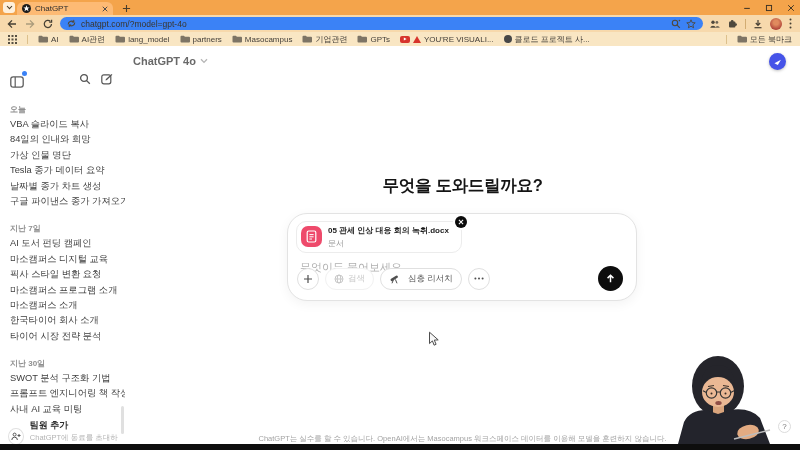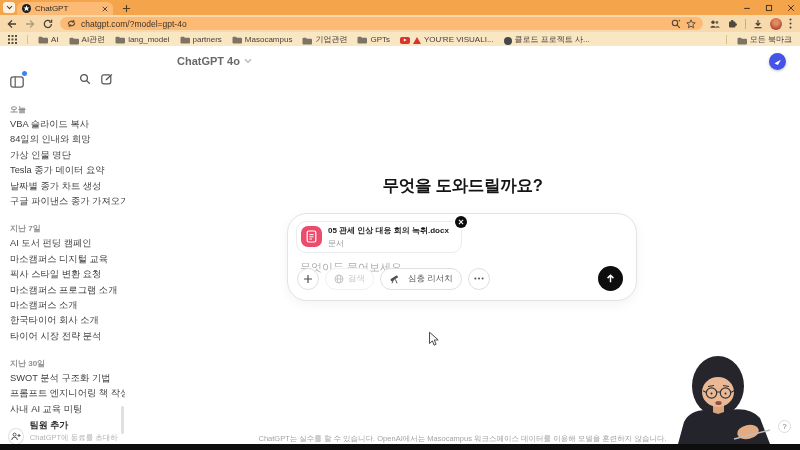--- a/index.html
+++ b/index.html
@@ -11,28 +11,28 @@
   .titlebar { position:absolute; left:0; top:0; width:800px; height:15px; background:#f4a44b; }
   .tabsearch { position:absolute; left:3px; top:2px; width:12px; height:11px; background:rgba(255,250,240,.88); border-radius:3px; display:flex; align-items:center; justify-content:center; }
   .tab { position:absolute; left:17px; top:2px; width:96px; height:13px; background:#fdba74; border-radius:6px 6px 0 0; display:flex; align-items:center; gap:4px; padding:0 5px; }
   .favicon { width:9px; height:9px; border-radius:50%; background:#1b1b1b; display:flex; align-items:center; justify-content:center; flex:none; }
   .tab-title { flex:1; font-size:8px; color:#2d2d2d; white-space:nowrap; overflow:hidden; }
   .newtab { position:absolute; left:120px; top:2px; width:13px; height:13px; display:flex; align-items:center; justify-content:center; }
   .win-controls { position:absolute; right:5px; top:0; height:15px; display:flex; align-items:center; gap:14px; }
 
   .toolbar { position:absolute; left:0; top:15px; width:800px; height:17px; background:#f7d9ac; display:flex; align-items:center; gap:6px; padding:0 6px; }
   .navbtn { display:flex; align-items:center; justify-content:center; width:12px; height:12px; }
-  .addressbar { flex:1; height:13px; background:#fdba74; border-radius:7px; display:flex; align-items:center; gap:5px; padding:0 7px; }
+  .addressbar { flex:1; height:13px; background:#3b82f6; border-radius:7px; display:flex; align-items:center; gap:5px; padding:0 7px; }
   .url { flex:1; font-size:8.5px; color:#3a352c; white-space:nowrap; overflow:hidden; }
   .toolbar-right { display:flex; align-items:center; gap:7px; padding-right:2px; }
   .tdivider { width:1px; height:10px; background:#d2ac72; }
   .avatar { width:12px; height:12px; border-radius:50%; background:radial-gradient(circle at 50% 38%, #e08a5e 25%, #b1453a 72%); }
 
   .bookmarks { position:absolute; left:0; top:32px; width:800px; height:14px; background:#f9e6c3; display:flex; align-items:center; gap:10px; padding:0 8px; }
-  .bm-item { display:flex; align-items:flex-end; gap:3px; font-size:8px; color:#45403a; white-space:nowrap; }
+  .bm-item { display:flex; align-items:center; gap:3px; font-size:8px; color:#45403a; white-space:nowrap; }
   .bdivider { width:1px; height:9px; background:#dcc08c; }
   .yt-badge { width:10px; height:7px; background:#d7342c; border-radius:2px; display:flex; align-items:center; justify-content:center; }
   .warn-tri { width:0; height:0; border-left:4px solid transparent; border-right:4px solid transparent; border-bottom:7px solid #d7342c; }
   .site-dot { width:8px; height:8px; border-radius:50%; background:#474747; }
   .bm-spacer { flex:1; }
 
   
   .sidebar { position:absolute; left:0; top:61px; width:125px; height:398px; background:#fff; }
   .side-icons { display:flex; align-items:center; padding:10px 12px 0 10px; }
   .toggle-wrap { position:relative; width:14px; height:12px; }
@@ -43,21 +43,21 @@
   .section-header.first { margin-top:15px; }
   .side-item { height:15.4px; line-height:15.4px; padding-left:10px; font-size:9.3px; color:#3c3c3c; white-space:nowrap; overflow:hidden; }
   .scroll-thumb { position:absolute; right:1px; top:345px; width:3px; height:28px; border-radius:2px; background:#e0e0e0; }
   .side-footer { position:absolute; left:8px; bottom:6px; display:flex; align-items:center; gap:6px; }
   .sf-icon { width:17px; height:17px; border:1px solid #e0e0e0; border-radius:50%; display:flex; align-items:center; justify-content:center; background:#fff; }
   .sf-title { font-size:9px; font-weight:700; color:#2d2d2d; }
   .sf-sub { font-size:7.5px; color:#b3b3b3; margin-top:1px; }
 
   
   .main { position:absolute; left:125px; top:46px; width:675px; height:398px; background:#fff; }
-  .model { position:absolute; left:8px; top:9px; display:flex; align-items:center; gap:4px; font-size:11px; font-weight:700; color:#696969;margin-left:44px; }
+  .model { position:absolute; left:8px; top:9px; display:flex; align-items:center; gap:4px; font-size:11px; font-weight:700; color:#696969; }
   .widget { position:absolute; right:14px; top:7px; width:17px; height:17px; border-radius:50%; background:#4553e8; display:flex; align-items:center; justify-content:center; box-shadow:0 1px 3px rgba(0,0,0,.25); }
   .greeting { position:absolute; left:0; top:129px; width:100%; text-align:center; font-size:16.5px; font-weight:700; color:#141414; letter-spacing:-.3px; }
 
   .composer { position:absolute; left:162px; top:167px; width:350px; height:88px; background:#fff; border:1px solid #e3e3e3; border-radius:20px; box-shadow:0 3px 12px rgba(0,0,0,.05); }
   .chip-wrap { position:absolute; left:8px; top:7px; }
   .chip { display:flex; align-items:center; gap:6px; border:1px solid #ececec; border-radius:10px; background:#fff; padding:3px 12px 3px 4px; }
   .chip-icon { width:21px; height:21px; border-radius:7px; background:#ee4a6b; display:flex; align-items:center; justify-content:center; flex:none; }
   .chip-name { font-size:8px; font-weight:700; color:#1c1c1c; white-space:nowrap; }
   .chip-type { font-size:8px; color:#9a9a9a; margin-top:1.5px; }
   .chip-close { position:absolute; right:-5px; top:-5px; width:12px; height:12px; border-radius:50%; background:#0b0b0b; box-shadow:0 0 0 2px #fff; display:flex; align-items:center; justify-content:center; }

